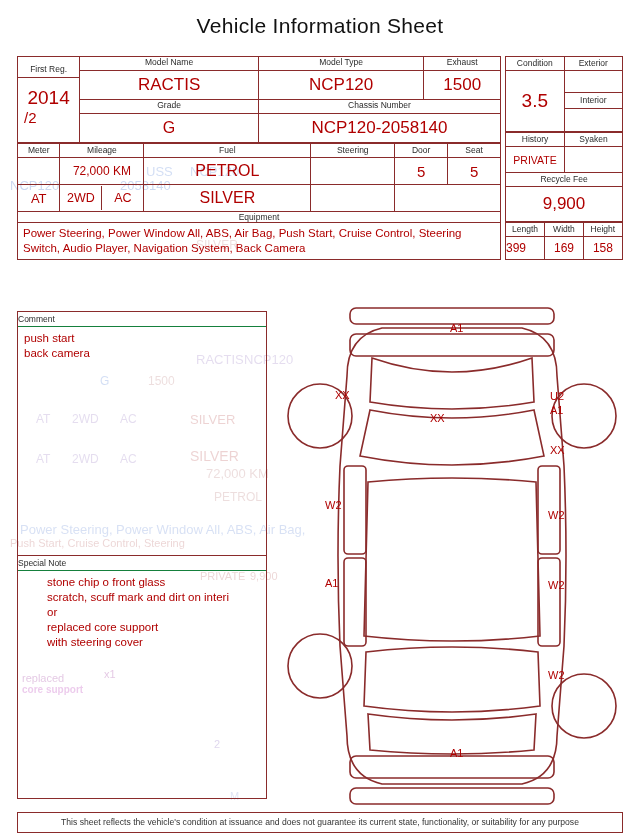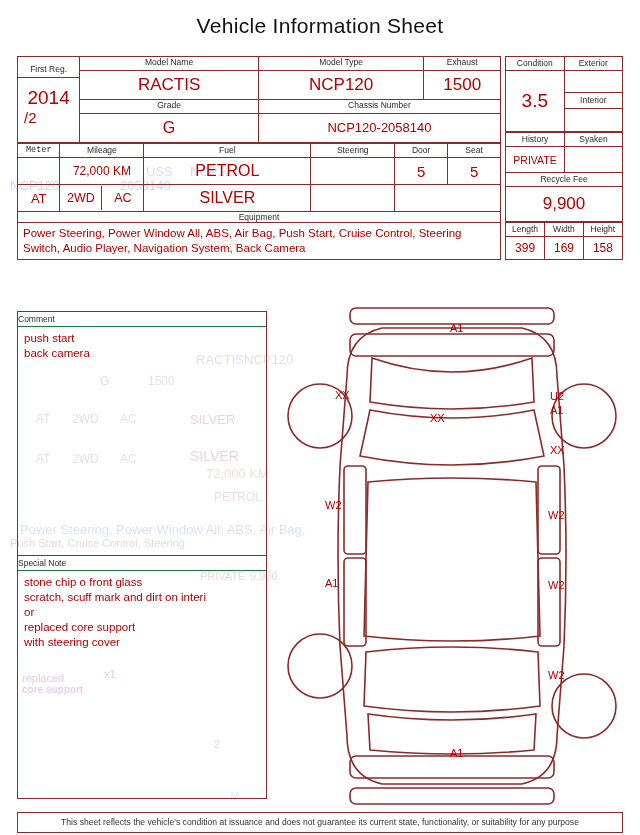--- a/index.html
+++ b/index.html
@@ -119,30 +119,30 @@
           <div class="val" style="line-height:28px;font-size:17px;">1500</div>
         </td>
       </tr>
       <tr>
         <td>
           <div class="lbl" style="border-bottom:1px solid #8a2b2b;">Grade</div>
           <div class="val" style="line-height:28px;font-size:16px;">G</div>
         </td>
         <td colspan="2">
           <div class="lbl" style="border-bottom:1px solid #8a2b2b;">Chassis Number</div>
-          <div class="val" style="line-height:28px;font-size:13px;">NCP120-2058140</div>
+          <div class="val" style="line-height:28px;font-size:17px;">NCP120-2058140</div>
         </td>
       </tr>
     </tbody>
       </table>
 
     <table class="tbl" style="width:484px;border-top:none;">
       <tbody>
           <tr>
-        <td style="width:40px;font-family:Liberation Mono, monospace;" class="lbl">Meter</td>
+        <td style="width:40px;" class="lbl">Meter</td>
         <td style="width:80px;" class="lbl">Mileage</td>
         <td style="width:160px;" class="lbl">Fuel</td>
         <td style="width:80px;" class="lbl">Steering</td>
         <td style="width:50px;" class="lbl">Door</td>
         <td style="width:50px;" class="lbl">Seat</td>
       </tr>
       <tr>
         <td class="val-sm"></td>
         <td class="val-sm" style="font-size:12px;">72,000 KM</td>
         <td class="val" style="height:26px;font-size:16px;">PETROL</td>
@@ -217,41 +217,41 @@
       <tr>
         <td colspan="2" style="padding:0;border:none;">
           <table style="width:100%;border-collapse:collapse;">
             <tbody>
                   <tr>
               <td style="border:1px solid #8a2b2b;border-left:none;border-bottom:none;width:33.33%;" class="lbl">Length</td>
               <td style="border:1px solid #8a2b2b;border-bottom:none;width:33.33%;" class="lbl">Width</td>
               <td style="border:1px solid #8a2b2b;border-right:none;border-bottom:none;width:33.33%;" class="lbl">Height</td>
             </tr>
             <tr>
-              <td style="border:1px solid #8a2b2b;border-left:none;border-bottom:none;height:22px;font-size:12px;color:#b00000;text-align:center;">399</td>
+              <td style="border:1px solid #8a2b2b;border-left:none;border-bottom:none;height:22px;font-size:12px;color:#b00000;text-align:left;">399</td>
               <td style="border:1px solid #8a2b2b;border-bottom:none;height:22px;font-size:12px;color:#b00000;text-align:center;">169</td>
               <td style="border:1px solid #8a2b2b;border-right:none;border-bottom:none;height:22px;font-size:12px;color:#b00000;">158</td>
             </tr>
           </tbody>
               </table>
         </td>
       </tr>
     </tbody>
       </table>
   </div>
 
   <div class="notes">
     <div class="note-box" style="height:243px;">
       <div class="note-head">Comment</div>
       <div class="note-body" style="white-space:pre-line;">push start
 back camera</div>
     </div>
     <div class="note-box" style="height:242px;border-top:none;">
       <div class="note-head">Special Note</div>
-      <div class="note-body" style="white-space:pre-line;">stone chip o front glass
+      <div class="note-body" style="white-space:pre-line;margin-left:23px;">stone chip o front glass
 scratch, scuff mark and dirt on interi
 or
 replaced core support
 with steering cover</div>
     </div>
   </div>
 
   <div class="diagram">
     <svg width="360" height="500" viewBox="0 0 360 500">
       <g fill="none" stroke="#8a2b2b" stroke-width="1.6">

